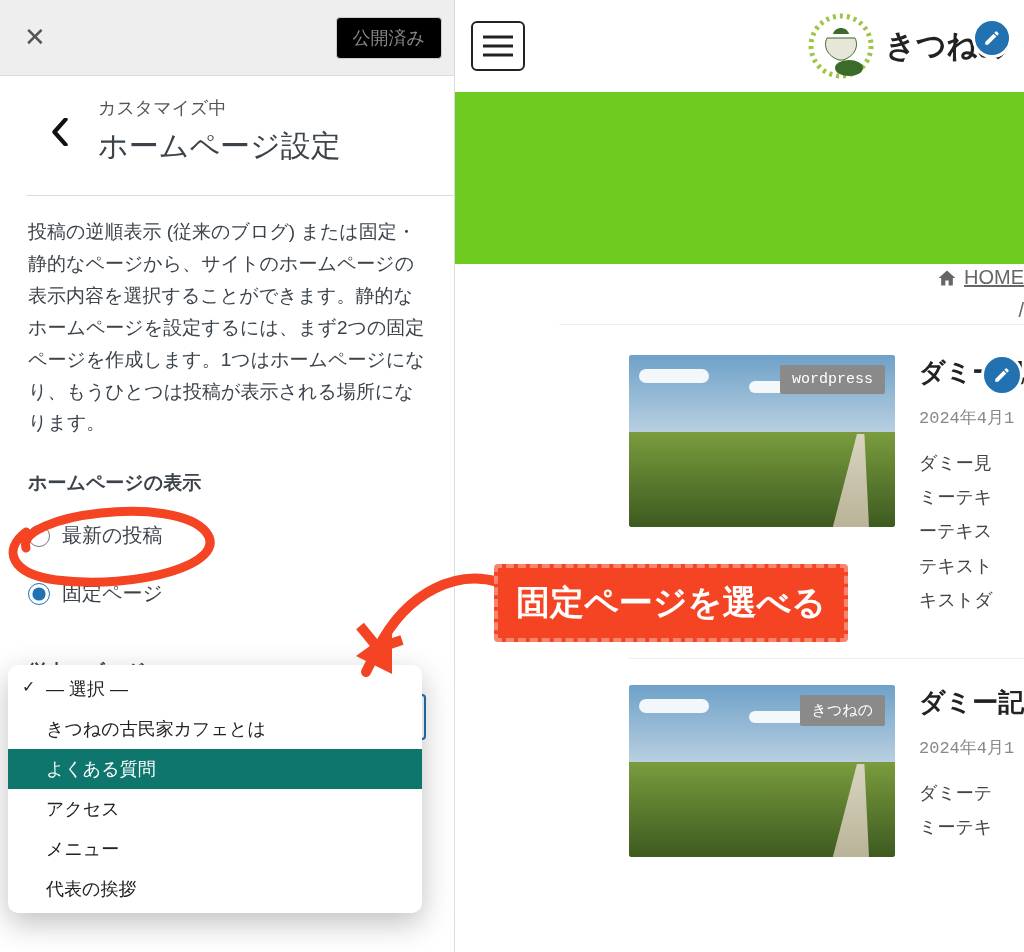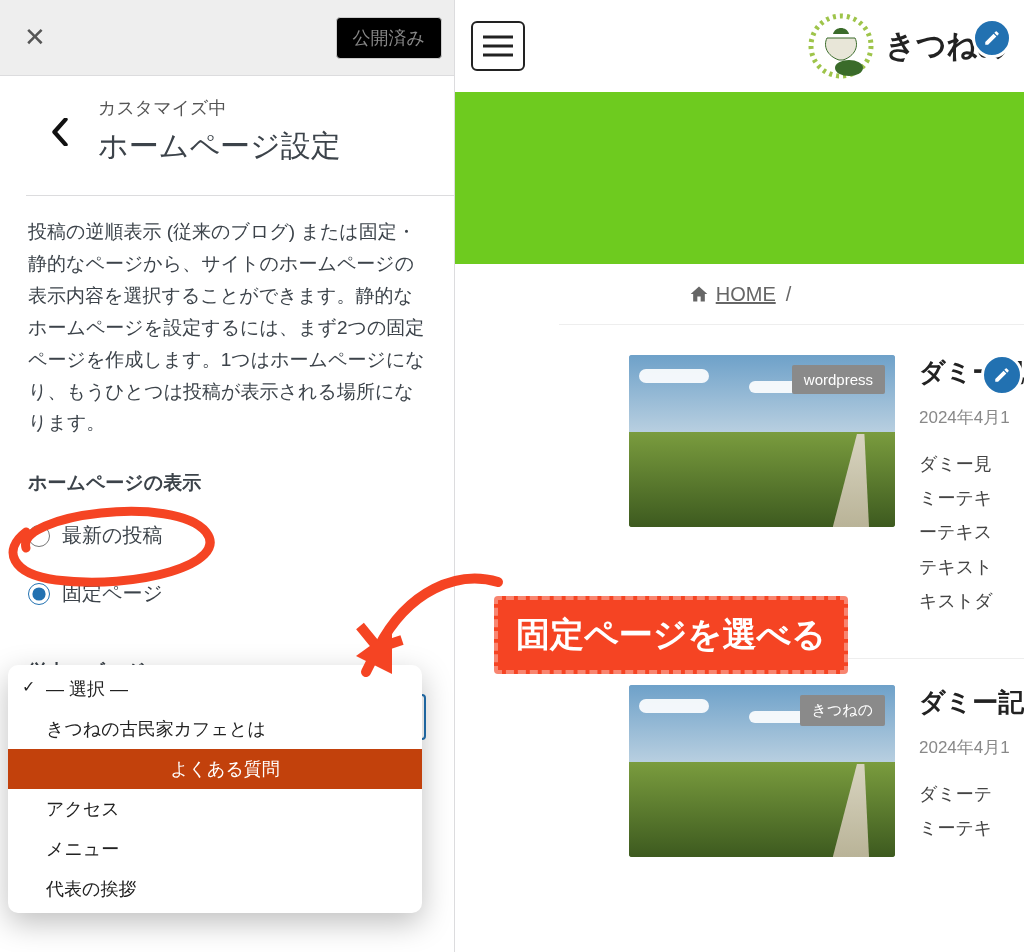--- a/index.html
+++ b/index.html
@@ -149,30 +149,29 @@
       position: relative;
     }
     .dropdown-item.checked::before {
       content: "✓";
       position: absolute;
       left: 14px;
       top: 8px;
       font-size: 16px;
     }
     .dropdown-item.highlight {
-      background: #c2410c;
+      background: #0f766e;
       color: #fff;
-      text-align: center;
     }
 
     
     .callout {
       position: absolute;
       left: 494px;
-      top: 596px;
+      top: 564px;
       background: #f54423;
       color: #fff;
       font-size: 34px;
       font-weight: 600;
       padding: 12px 18px;
       border-radius: 4px;
       border: 4px dashed rgba(255,255,255,0.35);
       z-index: 30;
       pointer-events: none;
     }
@@ -235,26 +234,27 @@
       justify-content: center;
       border: 3px solid #fff;
       cursor: pointer;
     }
     .green-hero {
       background: #6ecb1f;
       height: 172px;
     }
     .breadcrumb-bar {
       display: flex;
-      align-items: center;
+      align-items: flex-end;
       justify-content: center;
       gap: 10px;
       height: 60px;
       font-size: 20px;
       color: #666;
+      flex-direction: column;
     }
     .breadcrumb-bar .home-link {
       display: flex;
       align-items: center;
       gap: 6px;
       color: #666;
       text-decoration: underline;
       cursor: pointer;
     }
     .preview-content {
@@ -271,20 +271,21 @@
       background: #2271b1;
       border: 3px solid #fff;
       display: flex; align-items: center; justify-content: center;
       cursor: pointer;
     }
     .post-row {
       display: flex;
       gap: 24px;
       padding: 26px 0 40px 0;
       border-top: 1px solid #eee;
+      font-family: Liberation Mono, monospace;
     }
     .post-row:first-child { border-top: none; }
     .thumb {
       width: 266px;
       height: 172px;
       border-radius: 3px;
       position: relative;
       overflow: hidden;
       background: linear-gradient(to bottom,#7aa8cc 0%,#a3c2da 45%,#dbe4e7 46%,#9ab84a 47%,#4e742b 100%);
     }

